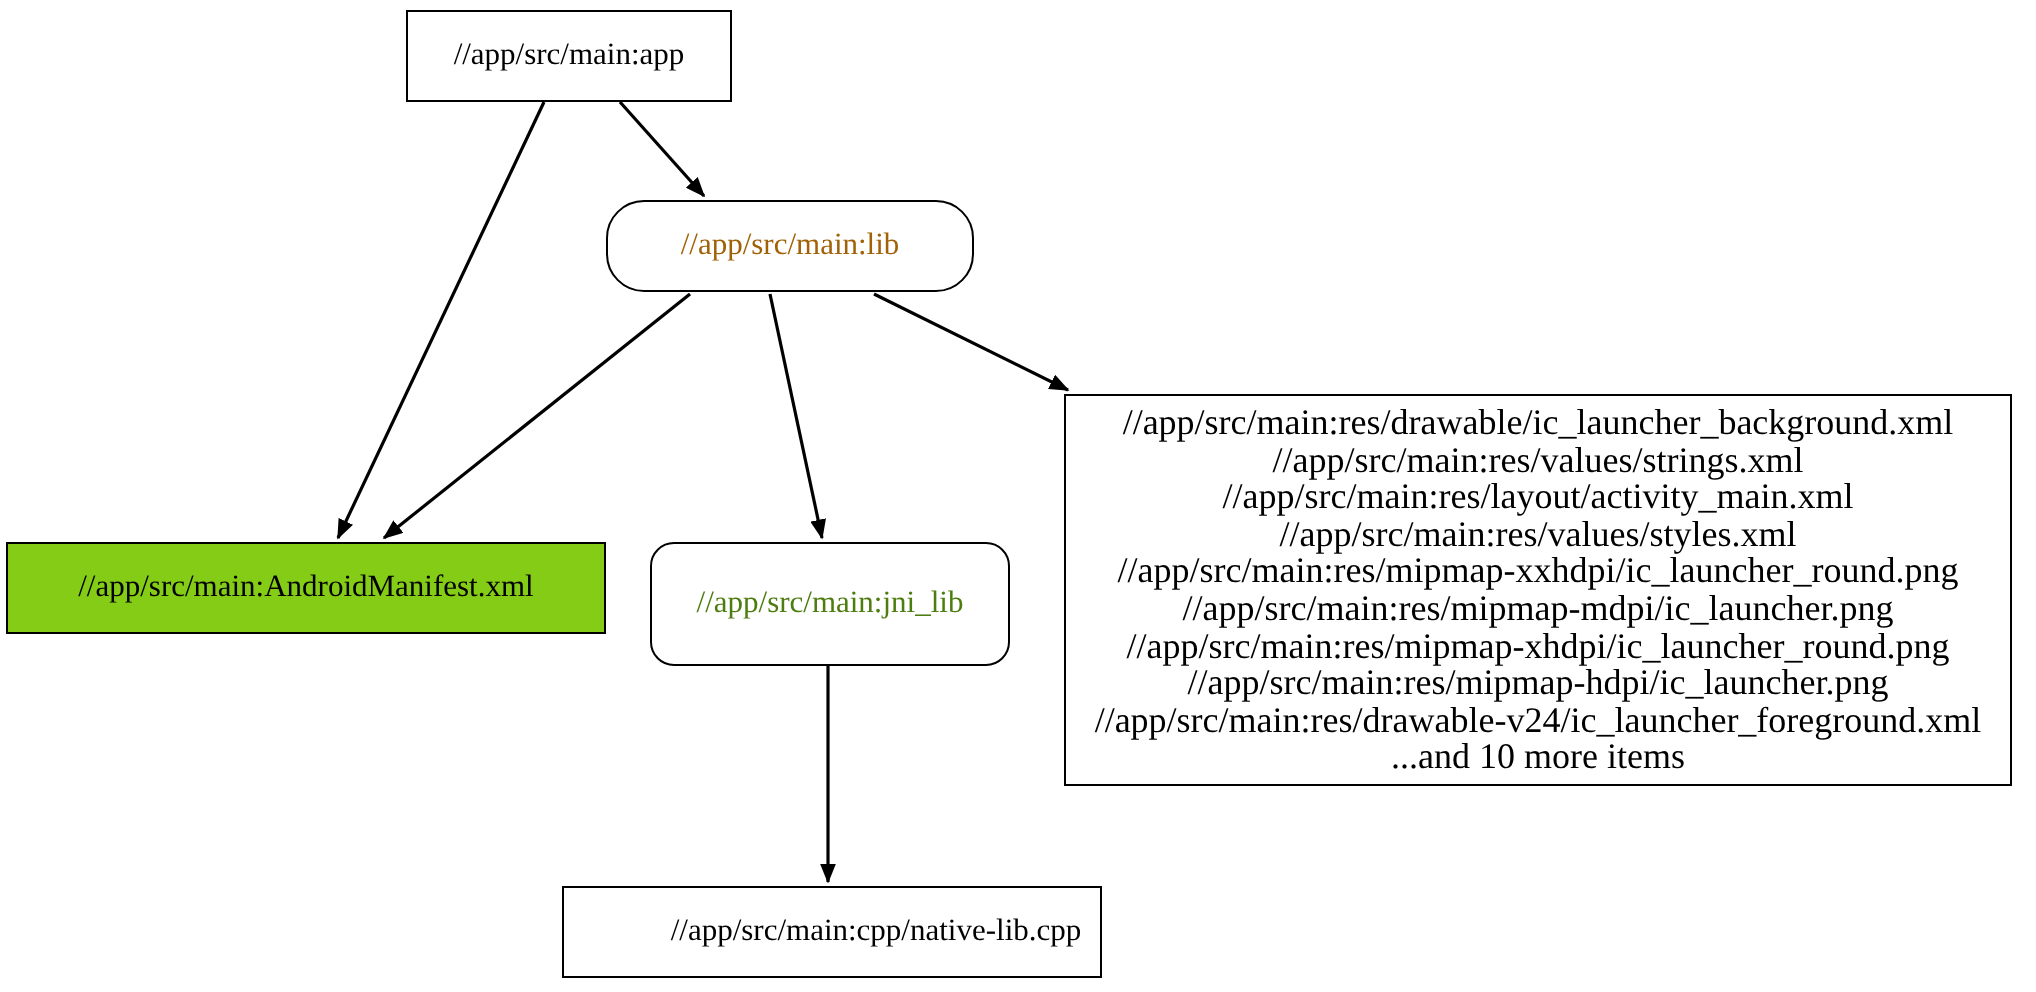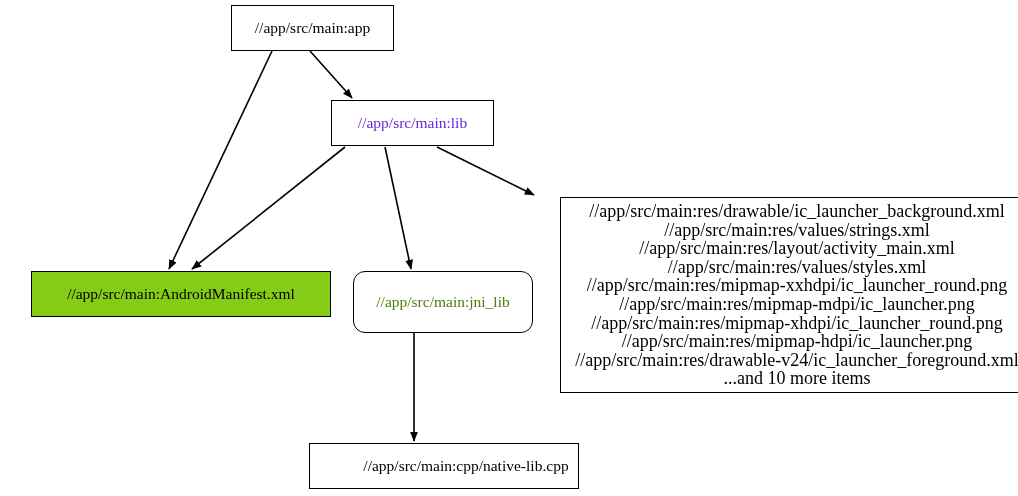--- a/index.html
+++ b/index.html
@@ -29,21 +29,20 @@
     border: 1px solid #000000;
     background: #ffffff;
     display: flex;
     align-items: center;
     justify-content: center;
     text-align: center;
     color: #000000;
     font-size: 15.5px;
     line-height: 1.0;
     white-space: nowrap;
-    margin-left: 28px;
   }
   .node.multiline {
     white-space: normal;
     line-height: 18.6px;
     font-size: 18px;
   }
   .node .label {
     display: block;
     width: 100%;
     text-align: center;
@@ -70,21 +69,21 @@
         <line x1="385" y1="147" x2="411" y2="269" marker-end="url(#arrowhead)" stroke="#000000"></line>
         <line x1="437" y1="147" x2="534" y2="195" marker-end="url(#arrowhead)" stroke="#000000"></line>
         <line x1="414" y1="318" x2="414" y2="441" marker-end="url(#arrowhead)" stroke="#000000"></line>
       </g>
   </svg>
 
   <div class="node" style="left: 203px; top: 5px; width: 163px; height: 46px; border-color: rgb(0, 0, 0); background: rgb(255, 255, 255); color: rgb(0, 0, 0);">
     <span class="label">//app/src/main:app</span>
   </div>
 
-  <div class="node" style="left: 303px; top: 100px; width: 163px; height: 46px; border-color: rgb(0, 0, 0); background: rgb(255, 255, 255); color: #6d28d9;">
+  <div class="node" style="left: 303px; top: 100px; width: 184px; height: 46px; border-color: rgb(0, 0, 0); background: rgb(255, 255, 255); color: #a16207; border-radius: 19px;">
     <span class="label">//app/src/main:lib</span>
   </div>
 
   <div class="node" style="left: 3px; top: 271px; width: 300px; height: 46px; border-color: rgb(0, 0, 0); background: #84cc16; color: rgb(0, 0, 0);">
     <span class="label">//app/src/main:AndroidManifest.xml</span>
   </div>
 
   <div class="node" style="left: 325px; top: 271px; width: 180px; height: 62px; border-color: rgb(0, 0, 0); background: rgb(255, 255, 255); color: #4d7c0f; border-radius: 12px;">
     <span class="label">//app/src/main:jni_lib</span>
   </div>

